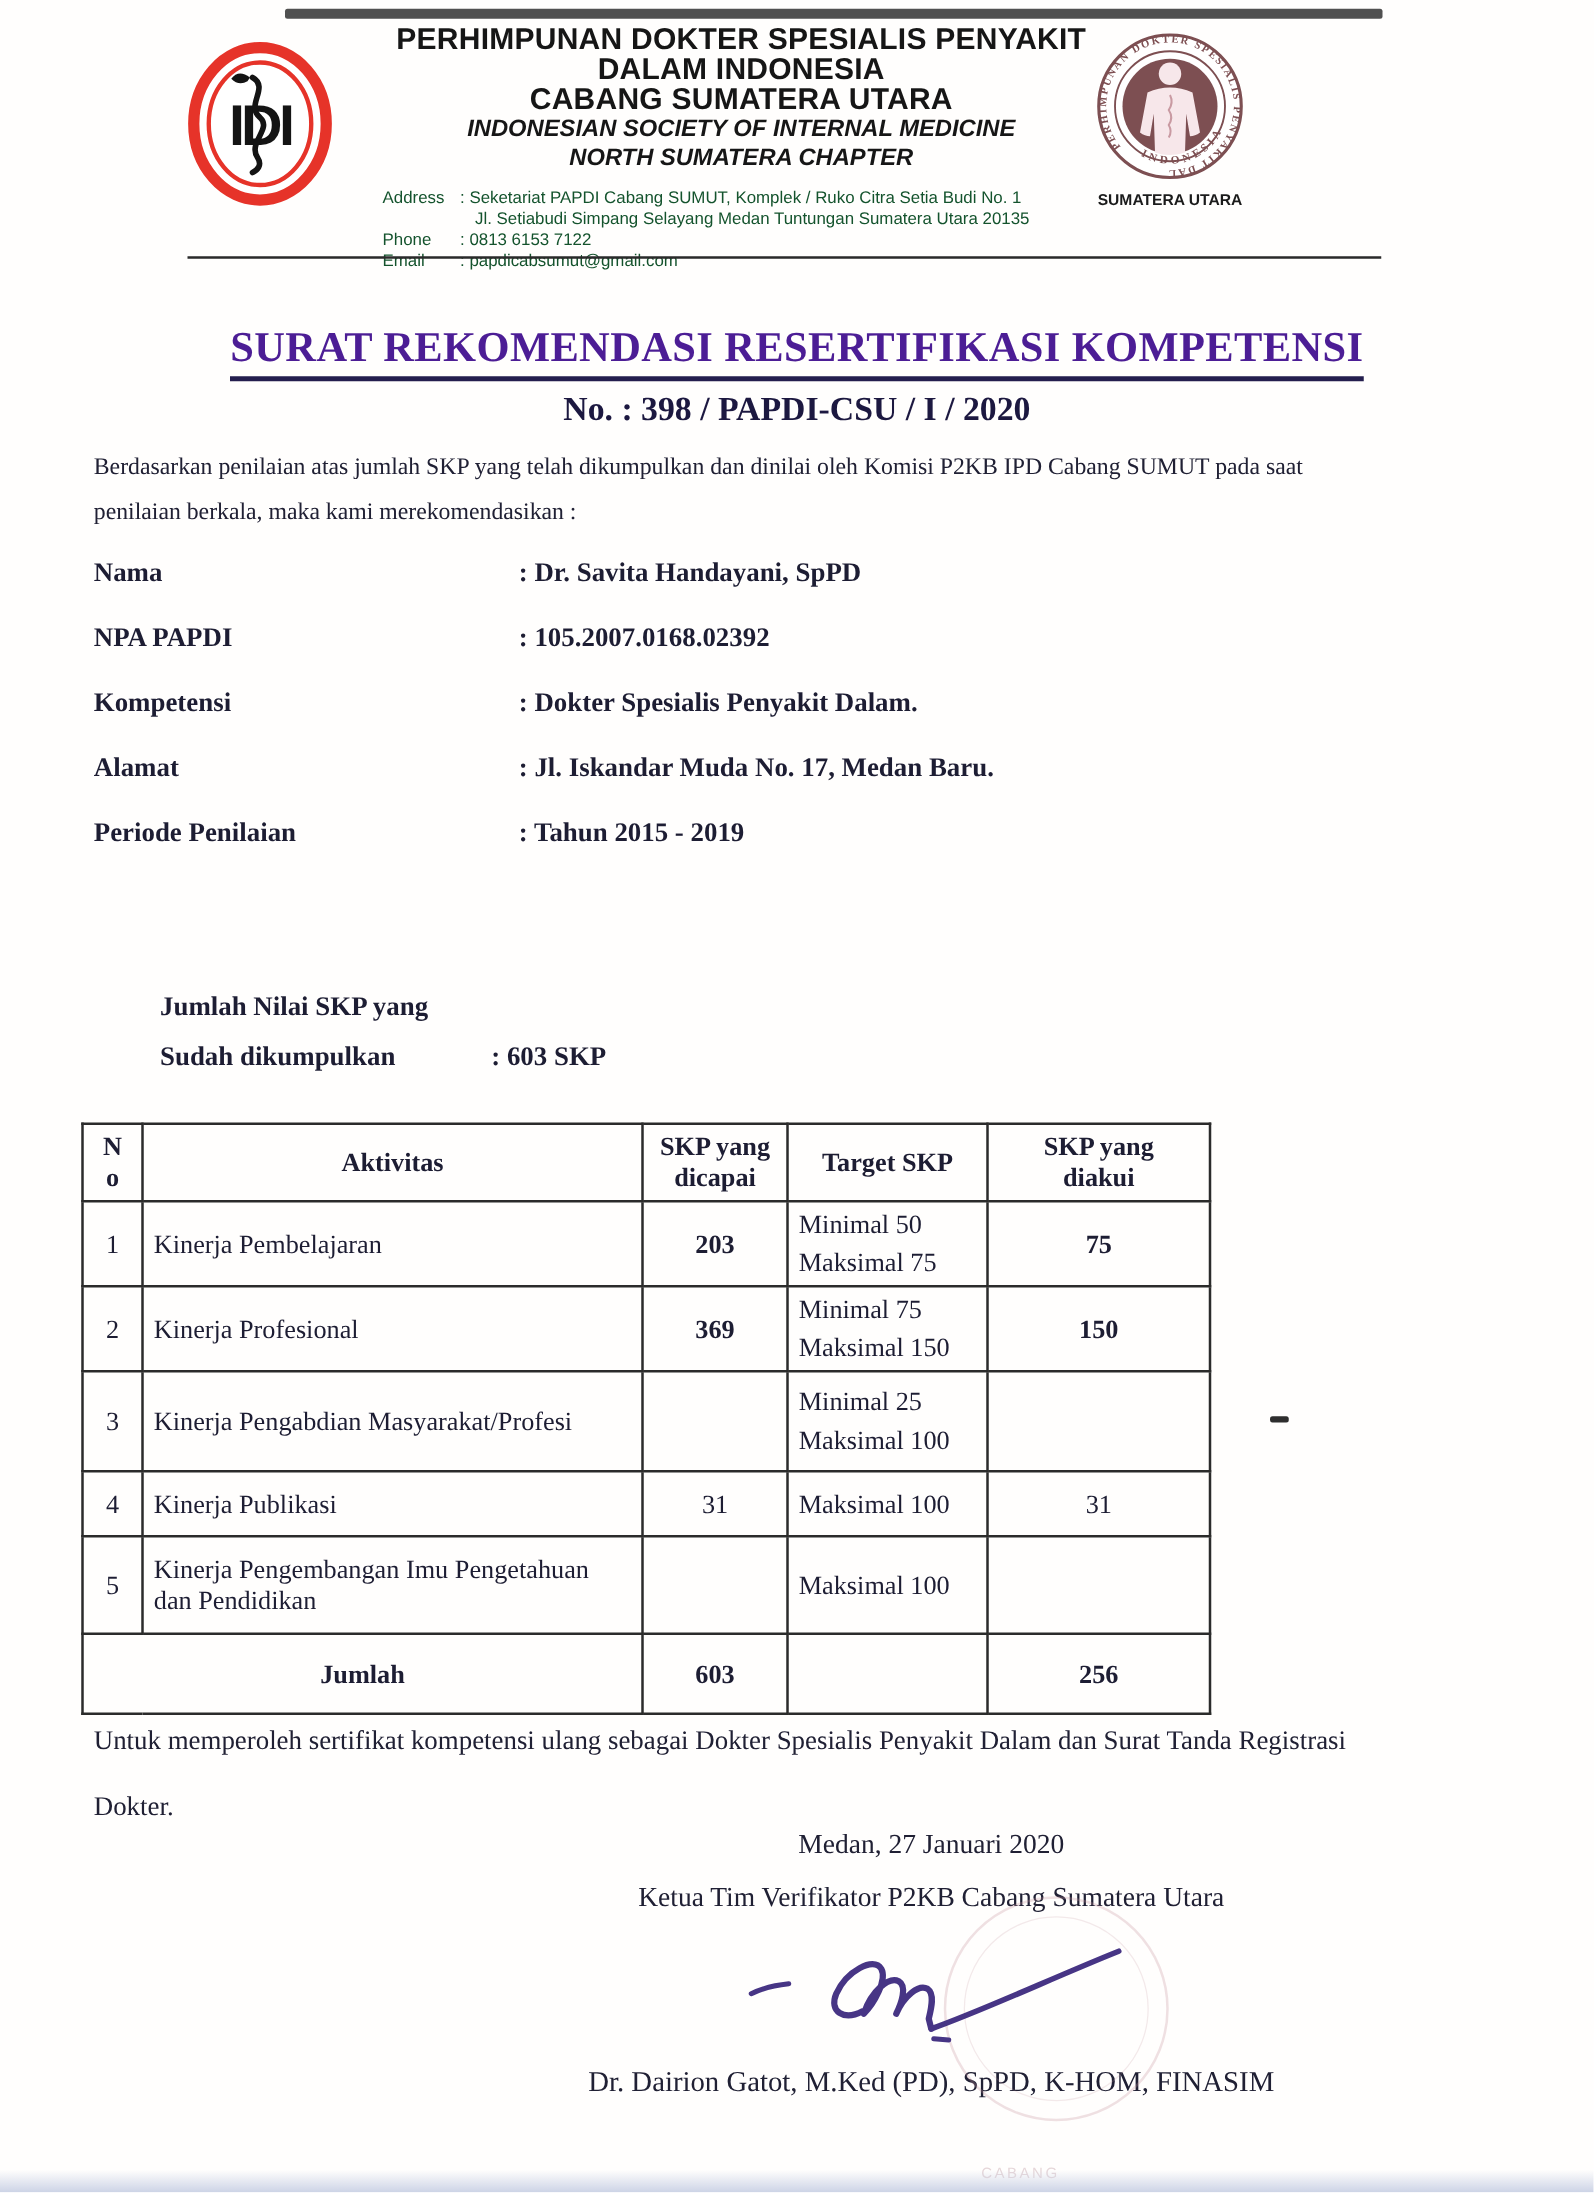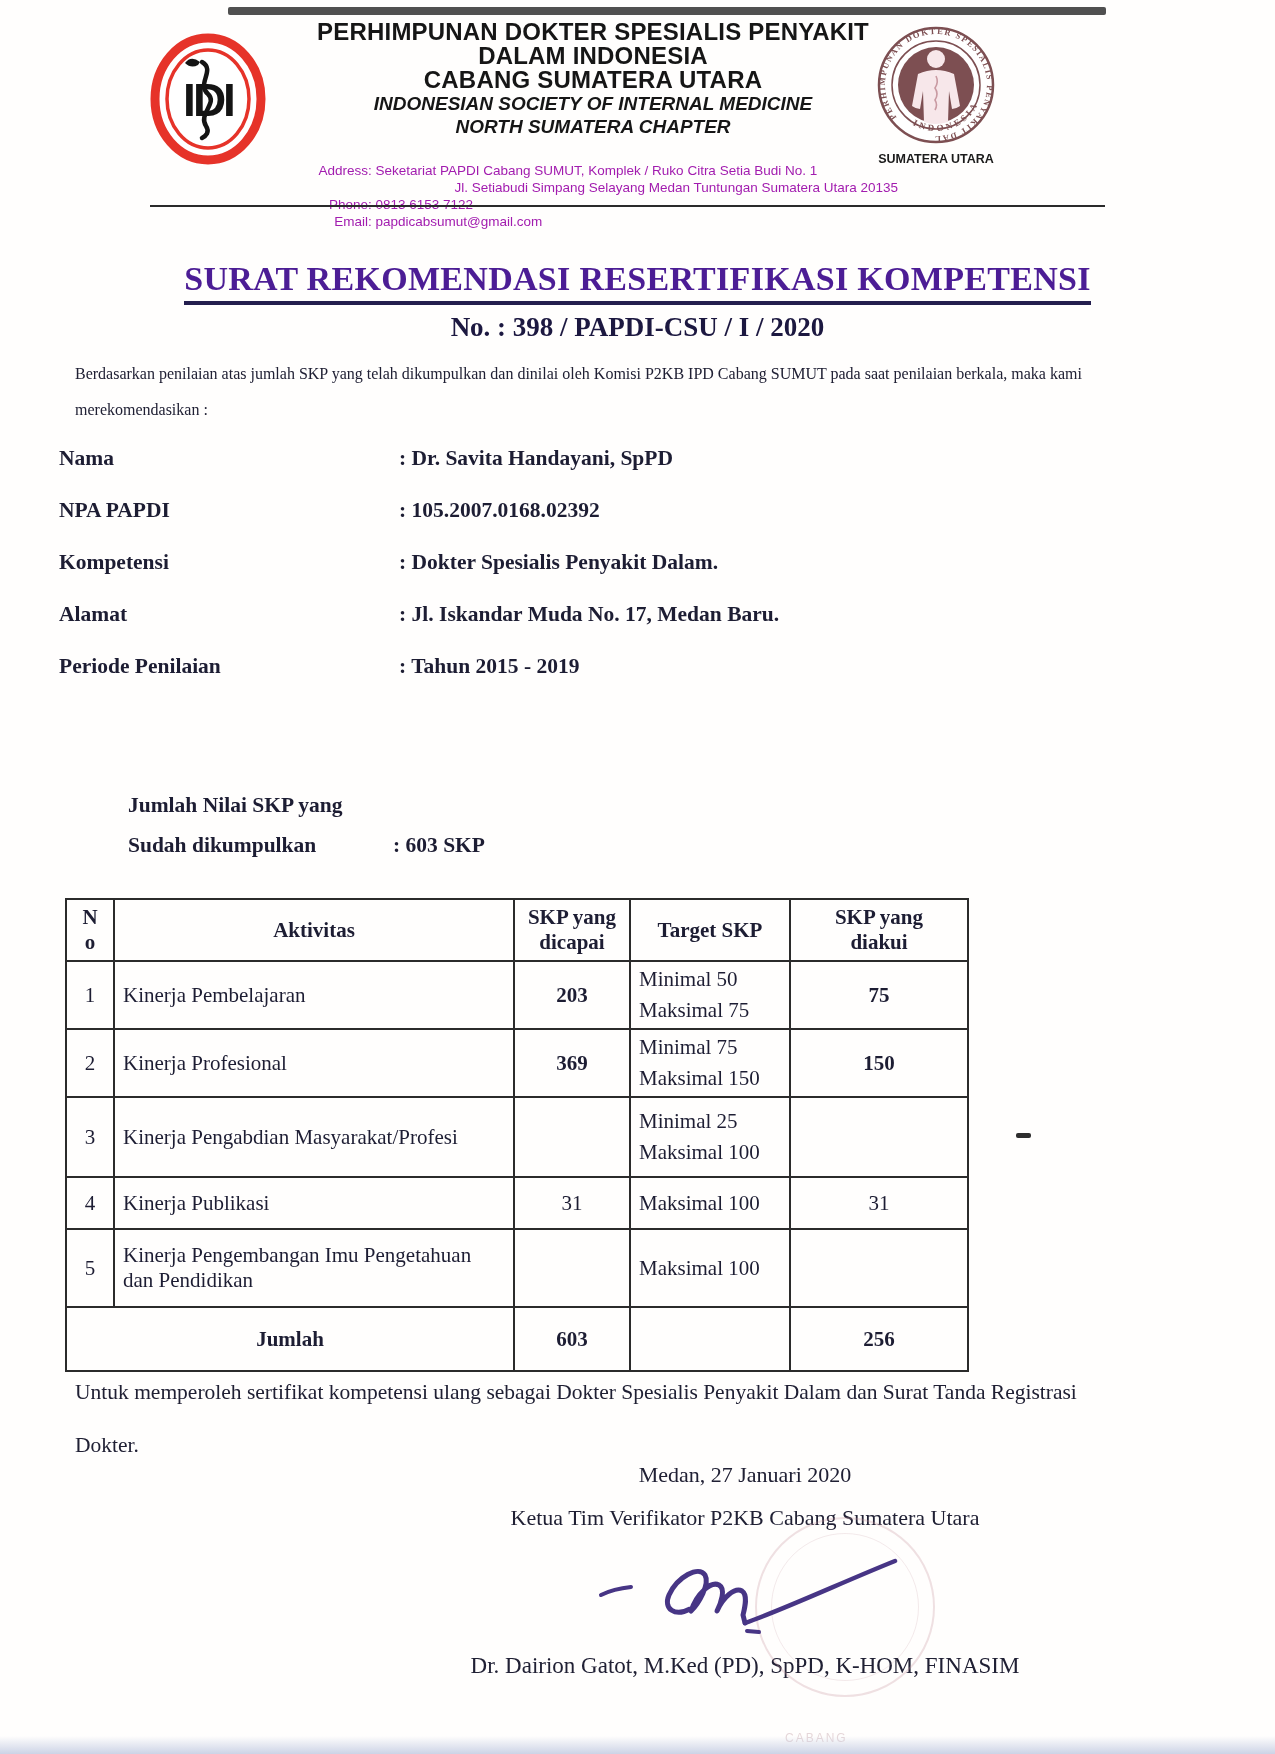--- a/index.html
+++ b/index.html
@@ -19,44 +19,44 @@
     background:linear-gradient(to bottom, rgba(214,220,236,0), #ccd3e6); }
 
   
   .header { position:absolute; top:18px; left:0; width:100%; height:170px; }
   .logo-idi { position:absolute; left:148px; top:14px; width:120px; height:134px; }
   .head-center { position:absolute; left:288px; top:2px; width:610px; }
   .org-line { text-align:center; font-family:"Liberation Sans", sans-serif;
     font-weight:bold; color:#161616; }
   .org-1, .org-2 { font-size:24px; line-height:24px; letter-spacing:.2px; }
   .org-3, .org-4 { font-size:19px; line-height:23px; font-style:italic; }
-  .addr-block { margin-top:24px; margin-left:18px;
-    font-family:"Liberation Sans", sans-serif; font-size:13.5px; color:#a21caf;
-    line-height:17px;text-align:right; }
+  .addr-block { margin-top:11px; margin-left:18px;
+    font-family:"Liberation Sans", sans-serif; font-size:13.5px; color:#14532d;
+    line-height:17px; }
   .addr-row { display:flex; }
   .addr-label { width:62px; flex:0 0 62px; }
   .addr-cont { margin-left:74px; }
   .seal-wrap { position:absolute; left:872px; top:6px; width:128px; text-align:center; }
   .seal-caption { margin-top:2px; font-family:"Liberation Sans", sans-serif;
     font-weight:bold; font-size:12.5px; color:#1b1b1b; }
   .header-rule { position:absolute; top:187px; left:150px; width:955px; height:2px;
     background:#2a2a2a; }
 
   
   .title-block { position:absolute; top:260px; left:0; width:100%; text-align:center; }
   .doc-title { display:inline-block; font-size:34px; font-weight:bold; color:#4c1d95;
     letter-spacing:.3px; border-bottom:4px solid #241e4e; padding-bottom:3px; }
   .doc-number { margin-top:7px; font-size:27px; font-weight:bold; color:#1c1840; }
 
   
   .intro { position:absolute; top:356px; left:75px; width:1012px;
-    font-size:16px; line-height:36px; color:#202034; }
-
-  
-  .details { position:absolute; top:446px; left:59px; width:1000px; }
+    font-size:19px; line-height:36px; color:#202034; }
+
+  
+  .details { position:absolute; top:446px; left:75px; width:1000px; }
   .detail-row { display:flex; margin-bottom:27px; font-weight:bold; font-size:21.5px;
     color:#1d1d33; }
   .detail-label { width:340px; flex:0 0 340px; }
   .detail-value { flex:1; }
 
   
   .skp-summary { position:absolute; top:793px; left:128px; font-weight:bold;
     font-size:21.5px; color:#1d1d33; }
   .skp-line2 { margin-top:15px; display:flex;gap:23px; }
   .skp-line2-label { width:242px; flex:0 0 242px; }

